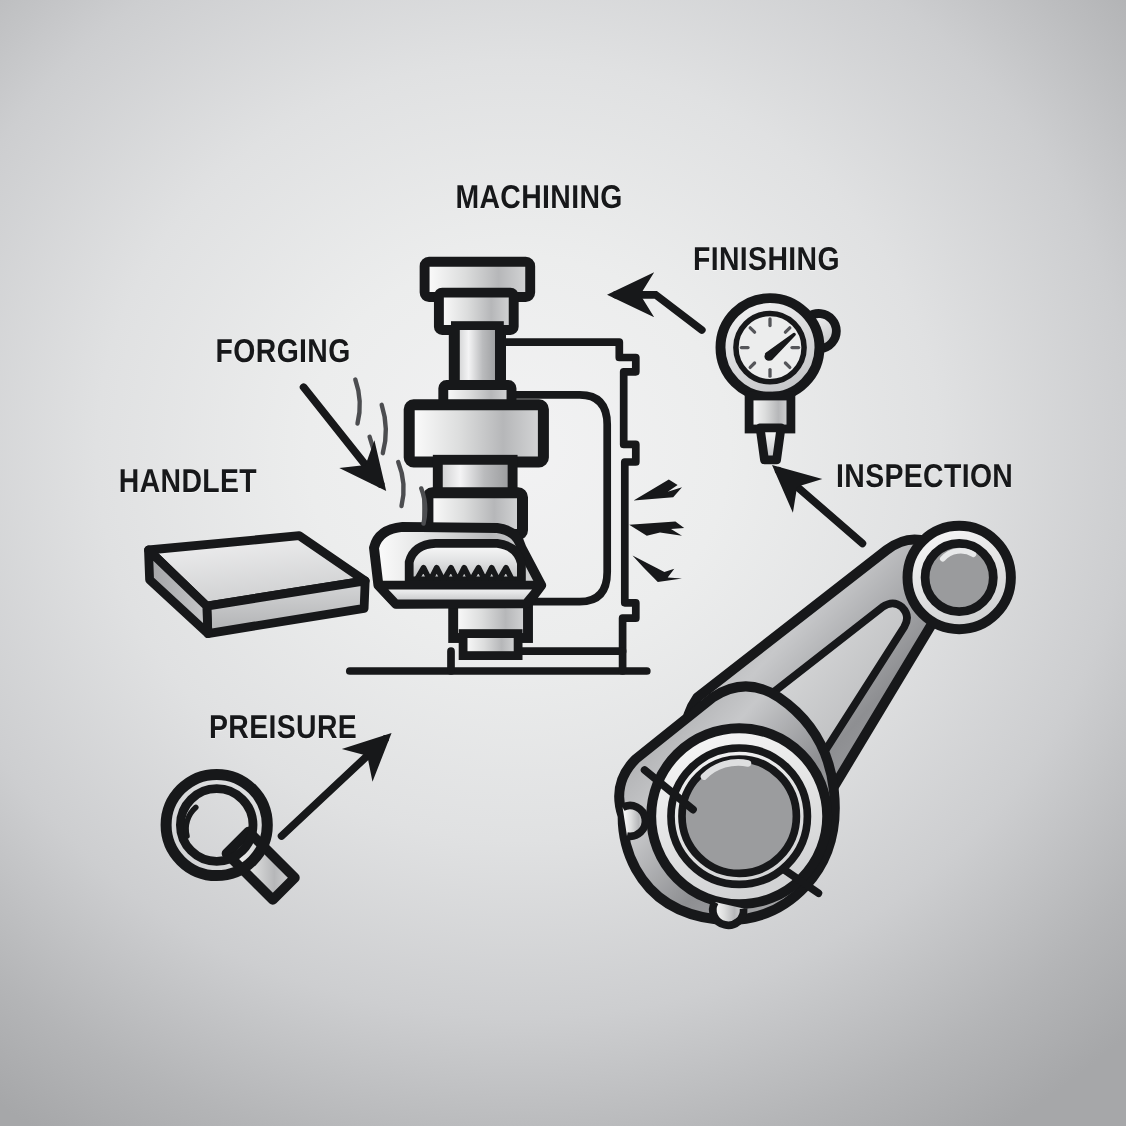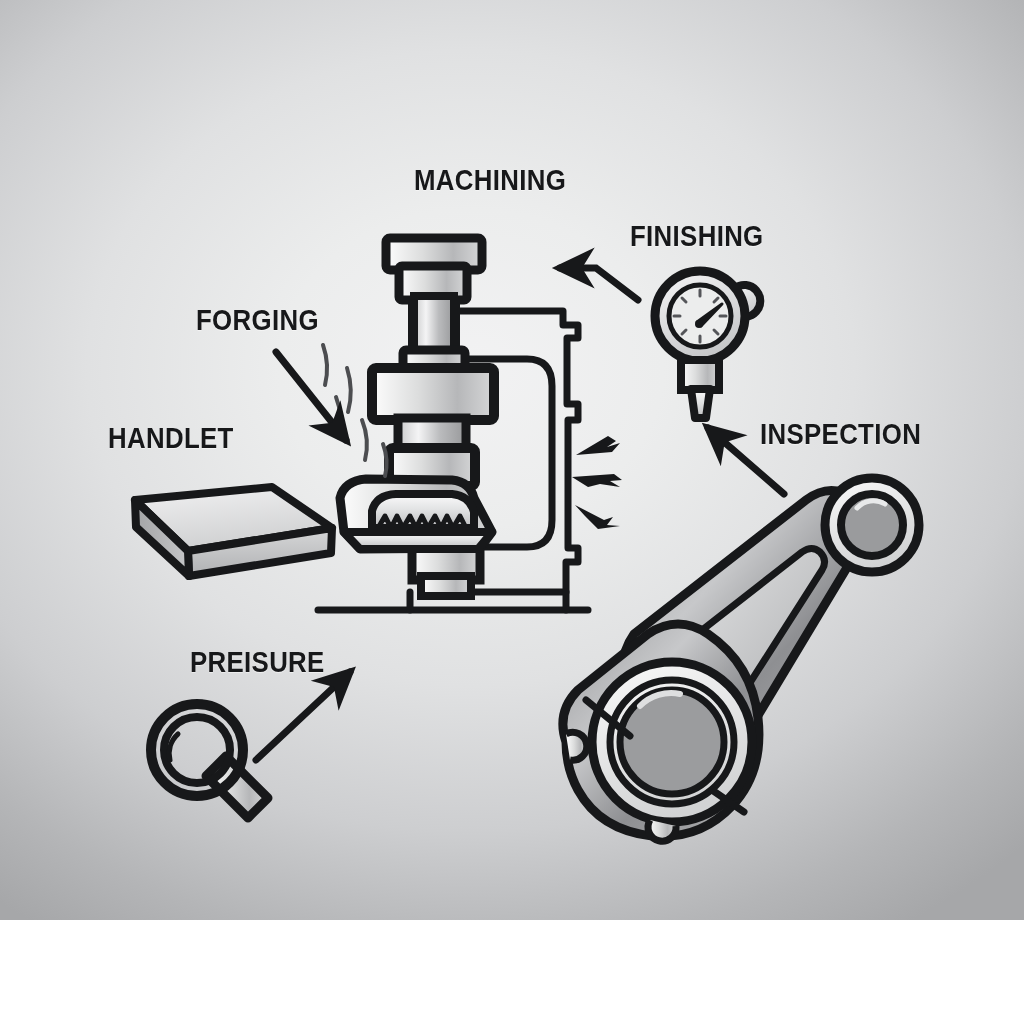--- a/index.html
+++ b/index.html
@@ -3,21 +3,21 @@
 <meta charset="utf-8">
 <style>
   html, body {
     margin: 0;
     padding: 0;
     background: #ffffff;
   }
   #stage {
     position: relative;
     width: 1024px;
-    height: 920px;
+    height: 1024px;
     overflow: hidden;
     font-family: "Liberation Sans", sans-serif;
     background: radial-gradient(ellipse 78% 72% at 46% 40%,
                 #f2f2f3 0%,
                 #eceded 24%,
                 #e0e1e2 48%,
                 #cdced0 70%,
                 #b4b5b7 88%,
                 #a6a7a9 100%);
   }

